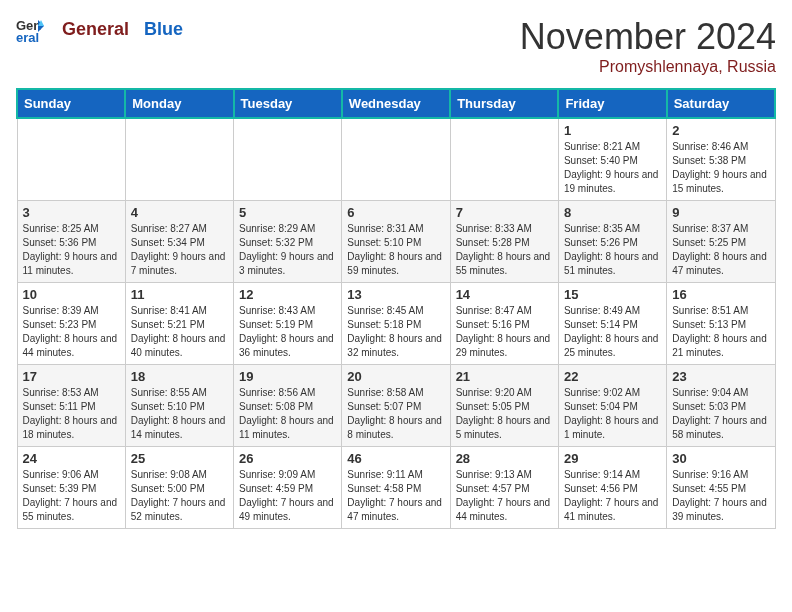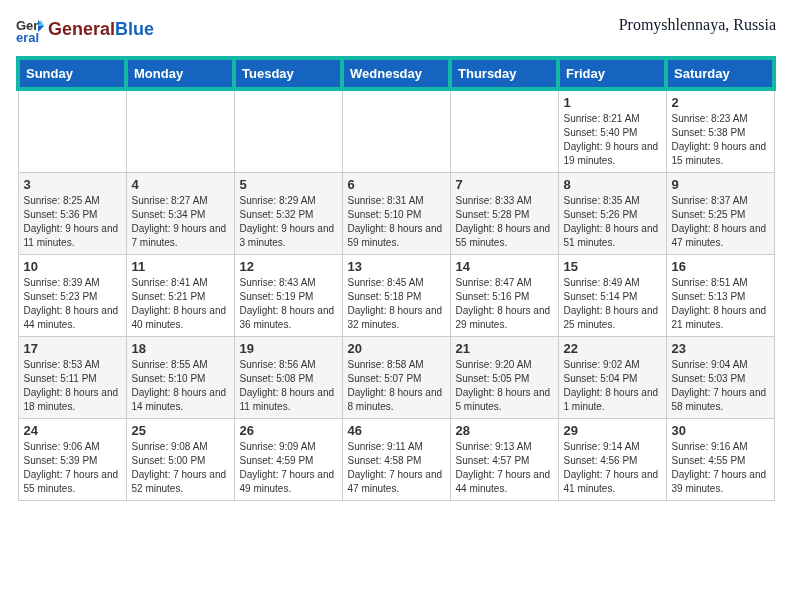--- a/index.html
+++ b/index.html
@@ -12,58 +12,57 @@
     }
     .header {
       display: flex;
       justify-content: space-between;
       align-items: flex-start;
       margin-bottom: 12px;
     }
     .logo {
       display: flex;
       align-items: center;
-      gap: 4px;
+      gap: 18px;
     }
     .logo-text {
       font-size: 18px;
       font-weight: bold;
       line-height: 1.1;
     }
     .logo-general { color: #7f1d1d; }
-    .logo-blue { color: #1565c0; }
+    .logo-blue { color: #1565c0; margin-left: 15px; }
     .logo-icon {
       width: 28px;
       height: 28px;
     }
     .title-block {
       text-align: right;
     }
     .month-title {
       font-size: 36px;
       font-weight: normal;
       color: #333;
     }
     .location {
       font-size: 16px;
-      color: #0f172a;
-      font-family: Liberation Serif, serif;
+      color: #7f1d1d;
     }
     .calendar {
       width: 100%;
       border-collapse: collapse;
     }
     .calendar th {
       background: #1565c0;
       color: #fff;
       font-size: 13px;
       font-weight: bold;
       padding: 6px 6px;
       text-align: left;
-      border: 4px solid #14b8a6;
+      border: 2px solid #14b8a6;
     }
     .calendar td {
       vertical-align: top;
       border: 1px solid #ccc;
       padding: 4px 5px;
       width: calc(100% / 7);
       min-height: 80px;
       font-size: 11px;
       color: #333;
       background: #fff;
@@ -97,20 +96,21 @@
       <polygon points="22,4 28,10 22,16" fill="#1565c0"></polygon>
       <polygon points="22,10 28,10 25,4" fill="#4fc3f7"></polygon>
     </svg>
     <div>
       <div class="logo-text">
         <span class="logo-general">General</span><span class="logo-blue">Blue</span>
       </div>
     </div>
   </div>
   <div class="title-block">
+    <div class="month-title">November 2024</div>
     <div class="location">Promyshlennaya, Russia</div>
   </div>
 </div>
 
 <table class="calendar">
   <thead>
     <tr>
     <th>Sunday</th>
         <th>Monday</th>
         <th>Tuesday</th>
@@ -128,21 +128,21 @@
         <td class="empty-cell"></td>
         <td class="empty-cell"></td>
         <td>
           <span class="day-num">1</span>
           <div class="day-info">Sunrise: 8:21 AM
 Sunset: 5:40 PM
 Daylight: 9 hours and 19 minutes.</div>
         </td>
         <td>
           <span class="day-num">2</span>
-          <div class="day-info">Sunrise: 8:23 AM
+          <div class="day-info">Sunrise: 8:46 AM
 Sunset: 5:38 PM
 Daylight: 9 hours and 15 minutes.</div>
         </td>
       </tr>
       <tr>
         <td>
           <span class="day-num">3</span>
           <div class="day-info">Sunrise: 8:25 AM
 Sunset: 5:36 PM
 Daylight: 9 hours and 11 minutes.</div>

